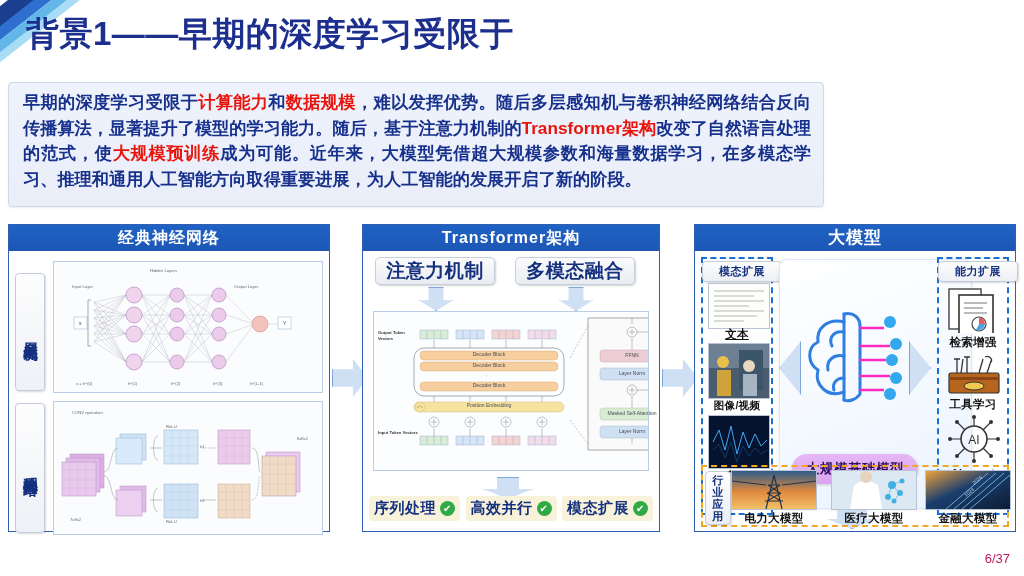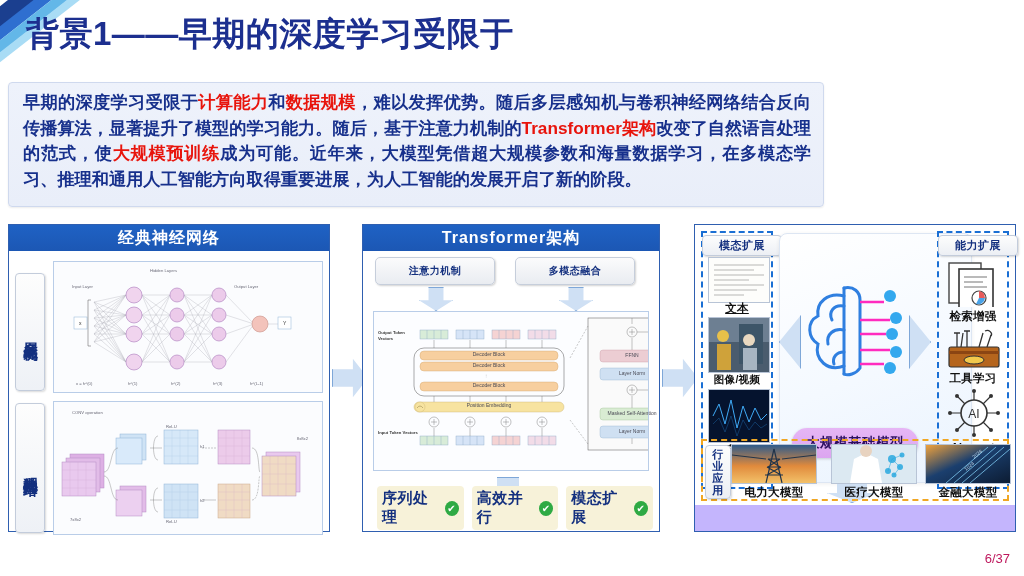--- a/index.html
+++ b/index.html
@@ -81,21 +81,21 @@
          border:1px solid #b9cde8;background:#fbfcfe;box-sizing:border-box;}
   .nn1{top:10px;height:132px;}
   .nn2{top:150px;height:134px;}
   .tiny{font-size:4.2px;color:#6a6a78;position:absolute;white-space:nowrap;}
 
   
   .tag-pill{
     position:absolute;background:linear-gradient(180deg,#fbfbfc,#e9ecf1);
     border:1px solid #c6cedb;border-radius:5px;
     box-shadow:1px 1px 2px rgba(0,0,0,.18);
-    color:#14307f;font-weight:bold;font-size:10px;
+    color:#14307f;font-weight:bold;font-size:19px;
     display:flex;align-items:center;justify-content:center;
     letter-spacing:.5px;box-sizing:border-box;
   }
   .t1{left:12px;top:6px;width:120px;height:28px;}
   .t2{left:152px;top:6px;width:120px;height:28px;}
   .down-arrow{position:absolute;width:32px;height:22px;
     background:#cfe0f4;border:1px solid #7ea7d8;
     clip-path:polygon(28% 0%,72% 0%,72% 55%,100% 55%,50% 100%,0% 55%,28% 55%);}
   .d1{left:56px;top:36px;}
   .d2{left:196px;top:36px;}
@@ -103,21 +103,21 @@
 
   .tfbox{position:absolute;left:10px;top:60px;right:10px;height:160px;
          border:1px solid #b9cde8;background:#fcfdff;box-sizing:border-box;}
   .blk{position:absolute;font-size:5px;color:#4a4a55;text-align:center;
        line-height:7.5px;border-radius:2px;}
 
   .chips{position:absolute;left:6px;right:6px;bottom:6px;height:34px;
          display:flex;align-items:center;justify-content:space-between;}
   .chip{background:#f7f2d9;border-radius:4px;padding:3px 5px;
         display:flex;align-items:center;gap:4px;
-        color:#14307f;font-weight:bold;font-size:15px;letter-spacing:.5px;margin-left:8px;}
+        color:#14307f;font-weight:bold;font-size:15px;letter-spacing:.5px;}
   .check{width:15px;height:15px;border-radius:50%;background:#2faa44;
          color:#fff;font-size:10px;display:flex;align-items:center;justify-content:center;}
 
   
   .dashbox{position:absolute;border:2px dashed #1a6fd4;box-sizing:border-box;}
   .db-left{left:6px;top:6px;width:72px;height:258px;}
   .db-right{right:6px;top:6px;width:72px;height:258px;}
   .db-bottom{left:6px;right:6px;bottom:4px;height:62px;border-color:#f0a723;}
   .col-label{
     background:linear-gradient(180deg,#fdfdfd,#eceff4);
@@ -379,20 +379,21 @@
           <span class="check">✔</span>
         </div>
       </div>
 
     </div>
   </div>
 
   <div class="big-arrow a2"></div>
 
   <div class="panel p3">
+    <div class="panel-head">大模型</div>
     <div class="panel-body">
 
       <div class="dashbox db-left">
         <div class="col-label" style="position:absolute;left:-1px;top:2px;width:72px;">模态扩展</div>
         <svg width="60" height="44" style="position:absolute;left:5px;top:24px;" class="thumb">
           <rect width="60" height="44" fill="#fdfdfb"></rect>
           <g stroke="#9a9a9a" stroke-width="0.7">
             <path d="M5 7 H55 M5 12 H45 M5 17 H55 M5 22 H40 M5 27 H55 M5 32 H48 M5 37 H35"></path>
           </g>
         </svg>

